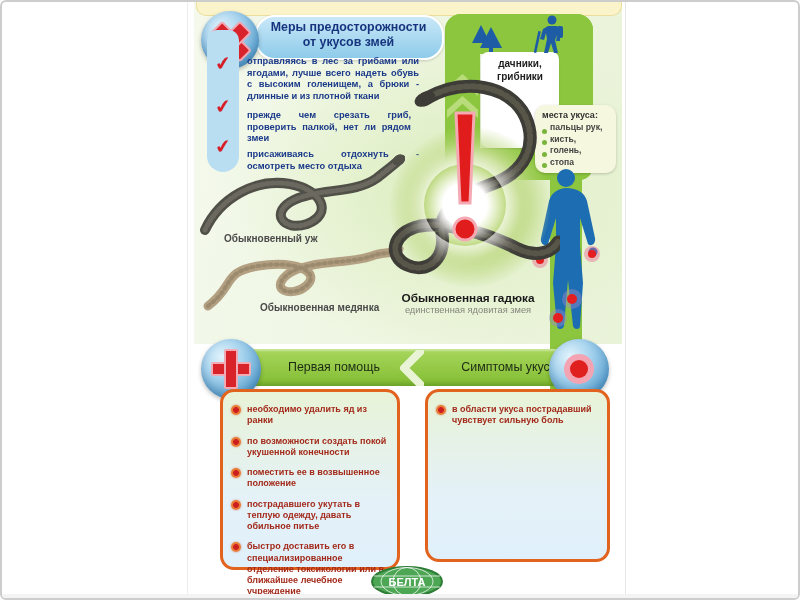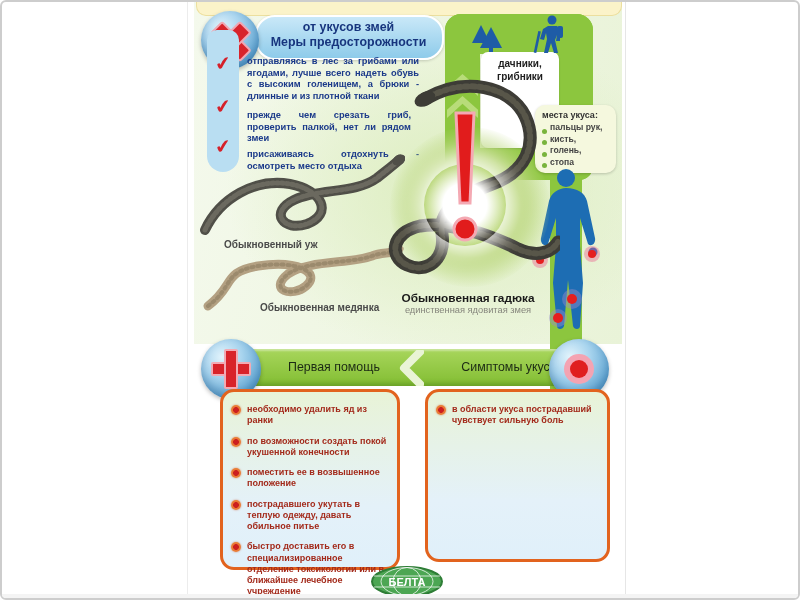--- a/index.html
+++ b/index.html
@@ -50,21 +50,21 @@
   .chip-dot{width:5px;height:5px;border-radius:50%;background:#79b43c;flex:0 0 auto;}
 
   
   .green-glow{left:388px;top:125px;width:160px;height:160px;border-radius:50%;
     background:radial-gradient(circle,#cfe49b 0%,#bcd87f 45%,rgba(180,212,110,0) 72%);}
   .white-glow{left:422px;top:162px;width:82px;height:82px;border-radius:50%;
     background:radial-gradient(circle,#fff 0%,#fff 38%,rgba(255,255,255,0) 70%);box-shadow:0 0 20px 8px rgba(255,255,255,.85);}
 
   
   .snake-label{font-size:10px;font-weight:bold;color:#4a4a4a;}
-  .lbl-uzh{left:222px;top:237px;width:140px;}
+  .lbl-uzh{left:222px;top:231px;width:140px;}
   .lbl-med{left:258px;top:300px;width:170px;}
   .lbl-viper{left:385px;top:289px;width:162px;text-align:center;font-size:11.8px;font-weight:bold;color:#1a1a1a;}
   .lbl-viper-sub{left:381px;top:303px;width:170px;text-align:center;font-size:9.3px;color:#85857c;}
 
   
   .divider{left:232px;top:347px;width:348px;height:37px;border-radius:8px;
     background:linear-gradient(180deg,#a8d65c,#82bd32);box-shadow:inset 0 2px 2px rgba(255,255,255,.4), inset 0 -3px 4px rgba(60,110,20,.35);}
   .sec-title{top:358px;font-size:12.4px;font-weight:normal;color:#1c2a14;text-align:center;}
   .t-fa{left:262px;width:140px;} .t-sy{left:437px;width:140px;}
   .sphere-cross{left:199px;top:337px;width:60px;height:60px;}
@@ -119,22 +119,22 @@
       <rect x="25" y="33" width="4" height="6"></rect>
       <circle cx="88" cy="7" r="4.5"></circle>
       <path d="M84,13 L93,13 L96,18 L96,28 L92,28 L93,22 L91,27 L94,40 L90,40 L87,30 L84,40 L80,40 L83,26 L82,20 L80,27 L76,26 L79,16 Z"></path>
       <rect x="93" y="13" width="6" height="12" rx="2"></rect>
       <rect x="72" y="18" width="2.6" height="22" transform="rotate(12 73 29)"></rect>
     </g>
   </svg>
 
   <div class="abs header-pill"></div>
   <div class="abs header-title">
+    <div>Меры предосторожности</div>
     <div>от укусов змей</div>
-    <div>Меры предосторожности</div>
   </div>
   <div class="abs sphere sphere-x">
     <div class="xbar a"></div>
     <div class="xbar b"></div>
   </div>
 
   <div class="abs check-col"></div>
   <div class="abs checkmark ck1">✔</div>
   <div class="abs checkmark ck2">✔</div>
   <div class="abs checkmark ck3">✔</div>

